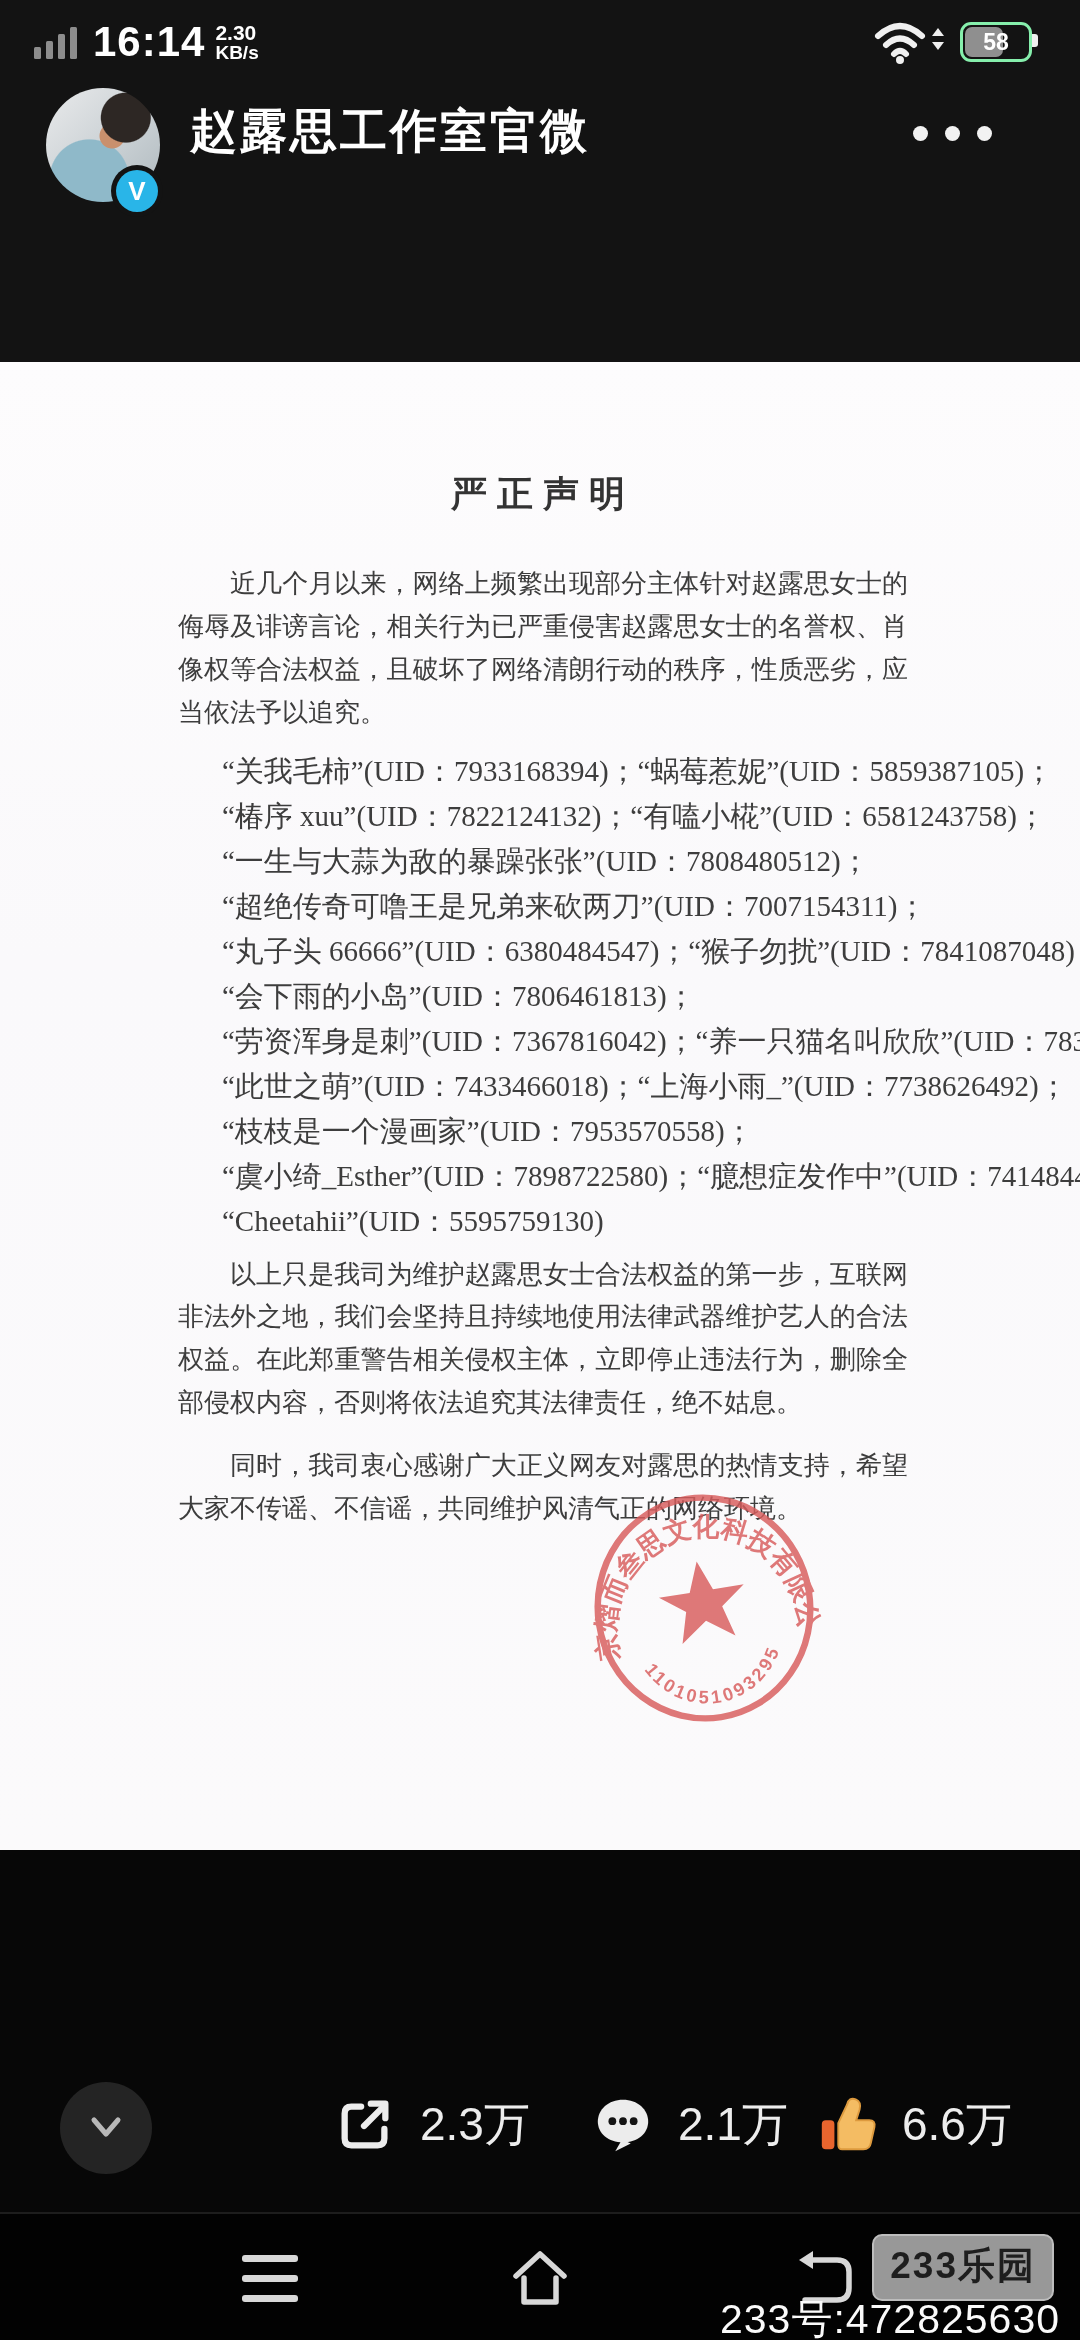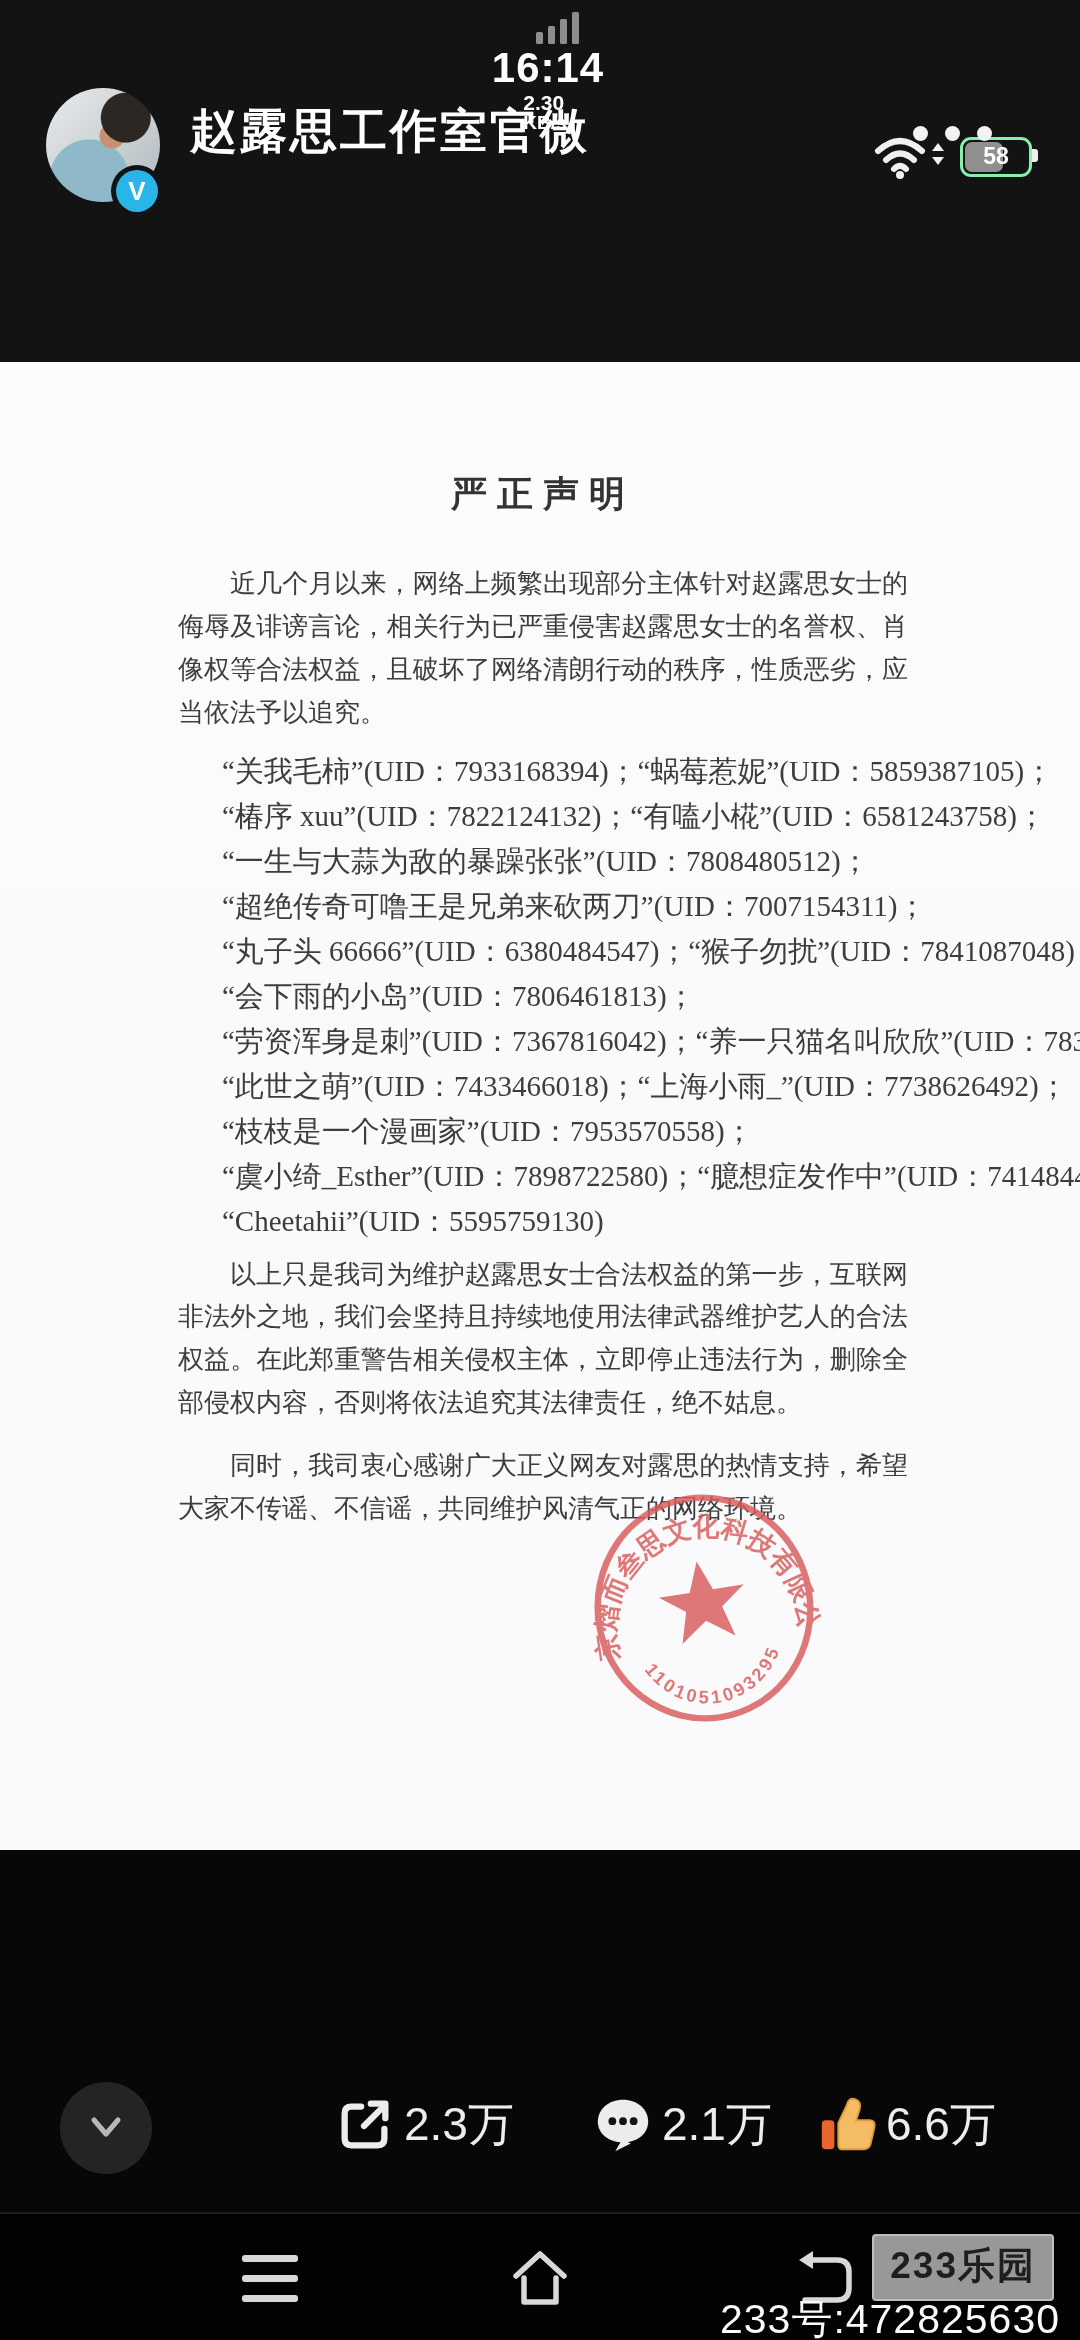--- a/index.html
+++ b/index.html
@@ -1,21 +1,21 @@
 <!DOCTYPE html>
 <html><head>
 <meta charset="utf-8">
 <style>
   html,body{margin:0;padding:0;background:#000;}
   .screen{position:relative;width:1080px;height:2340px;background:#070707;overflow:hidden;
           font-family:"Liberation Sans","DejaVu Sans",sans-serif;}
   .top-region{position:absolute;left:0;top:0;width:1080px;height:362px;background:#131313;}
 
   
-  .statusbar{position:absolute;top:12px;left:0;width:1080px;height:60px;display:flex;align-items:center;color:#fff;flex-direction:column;}
+  .statusbar{position:absolute;top:12px;left:0;width:1080px;height:60px;display:flex;align-items:center;color:#fff;}
   .sig-bars{display:flex;align-items:flex-end;gap:5px;margin-left:34px;height:34px;}
   .sig-bars span{width:7px;background:#8d8d8d;border-radius:1.5px;display:block;}
   .sb1{height:12px}.sb2{height:18px}.sb3{height:25px}.sb4{height:32px}
   .time{font-size:42px;font-weight:700;margin-left:16px;letter-spacing:1px;}
   .speed{display:flex;flex-direction:column;margin-left:10px;line-height:1.02;}
   .speed b{font-size:21px;font-weight:700;}
   .speed i{font-size:19px;font-style:normal;font-weight:600;}
   .sb-right{margin-left:auto;display:flex;align-items:center;gap:12px;margin-right:48px;}
   .battery{position:relative;width:66px;height:34px;border:3px solid #86efac;border-radius:11px;display:flex;align-items:center;justify-content:center;}
   .battery .fill{position:absolute;left:2px;top:2px;bottom:2px;width:58%;background:#8f8f8f;border-radius:7px;}
@@ -46,34 +46,34 @@
   .doc-p{font-size:26px;line-height:1.65;text-align:justify;text-indent:2em;margin:17px 0 20px 0;color:#3d3d3d;}
   .doc-p.tight{margin-bottom:10px;}
   .accounts{margin:4px 0 16px 0;}
   .acct{font-size:29px;line-height:32px;margin:13px 0;padding-left:44px;color:#3d3d3d;white-space:nowrap;}
   .stamp{position:absolute;left:586px;top:1126px;width:236px;height:240px;opacity:.82;transform:rotate(-9deg);z-index:1;}
 
   
   .engage{position:absolute;left:0;top:2072px;width:1080px;height:120px;}
   .collapse-btn{position:absolute;left:60px;top:10px;width:92px;height:92px;border-radius:50%;background:#242424;
                 display:flex;align-items:center;justify-content:center;}
-  .stat{position:absolute;display:flex;align-items:center;gap:8px;color:#ededed;font-size:46px;font-weight:500;top:22px;}
+  .stat{position:absolute;display:flex;align-items:center;gap:24px;color:#ededed;font-size:46px;font-weight:500;top:22px;}
   .stat svg{display:block;}
   .stat-share{left:334px;} .stat-comment{left:592px;} .stat-like{left:816px;}
 
   
   .navbar{position:absolute;left:0;top:2212px;width:1080px;height:128px;background:#020202;border-top:2px solid #1d1d1d;}
   .nav-ico{position:absolute;top:28px;width:72px;height:72px;display:flex;align-items:center;justify-content:center;}
   .nav-menu{left:234px;} .nav-home{left:504px;} .nav-back{left:788px;}
   .hamburger{display:flex;flex-direction:column;gap:13px;width:56px;}
   .hamburger span{height:7px;background:#d8d8d8;border-radius:3px;}
 
   
   .wm-badge{position:absolute;right:26px;top:2234px;background:#989898;color:#1e1e1e;font-weight:800;
-            font-size:37px;padding:5px 16px 8px;border-radius:4px;letter-spacing:2px;border:2px solid #bdbdbd;}
+            font-size:37px;padding:5px 16px 8px;border-radius:10px;letter-spacing:2px;border:2px solid #bdbdbd;}
   .wm-id{position:absolute;right:20px;top:2292px;color:#fafafa;font-size:41px;letter-spacing:1px;}
 </style>
 </head>
 <body>
 
 <div class="screen">
   <div class="top-region"></div>
 
   <div class="statusbar">
     <div class="sig-bars">

